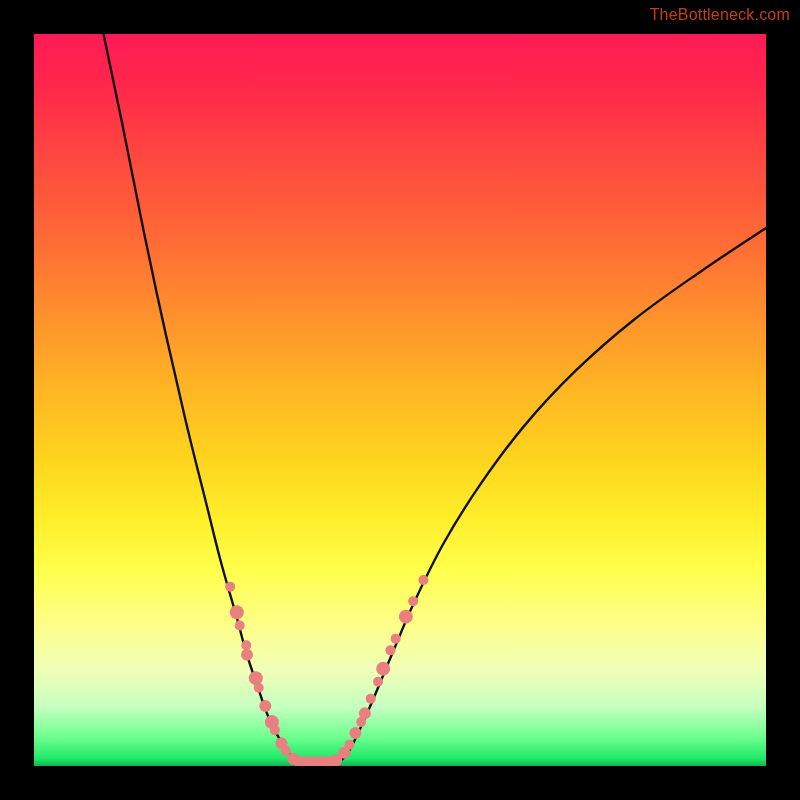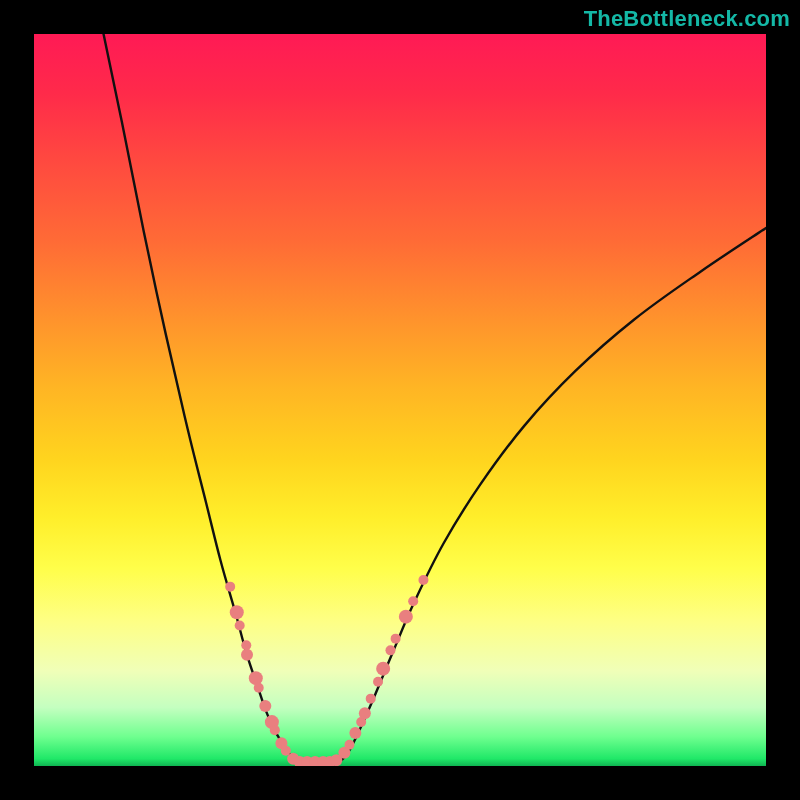--- a/index.html
+++ b/index.html
@@ -49,23 +49,23 @@
       #c4ffc0 92%,
       #6fff8f 96%,
       #20e868 99%,
       #0fb552 100%
     );
   }
   .watermark {
     position: absolute;
     top: 6px;
     right: 10px;
-    color: #14b8a6;
-    font-size: 22px;
-    font-weight: 700;
+    color: #c2410c;
+    font-size: 16px;
+    font-weight: 400;
     letter-spacing: 0.2px;
     user-select: none;
   }
   svg.curves {
     position: absolute;
     top: 0;
     left: 0;
     width: 100%;
     height: 100%;
   }

